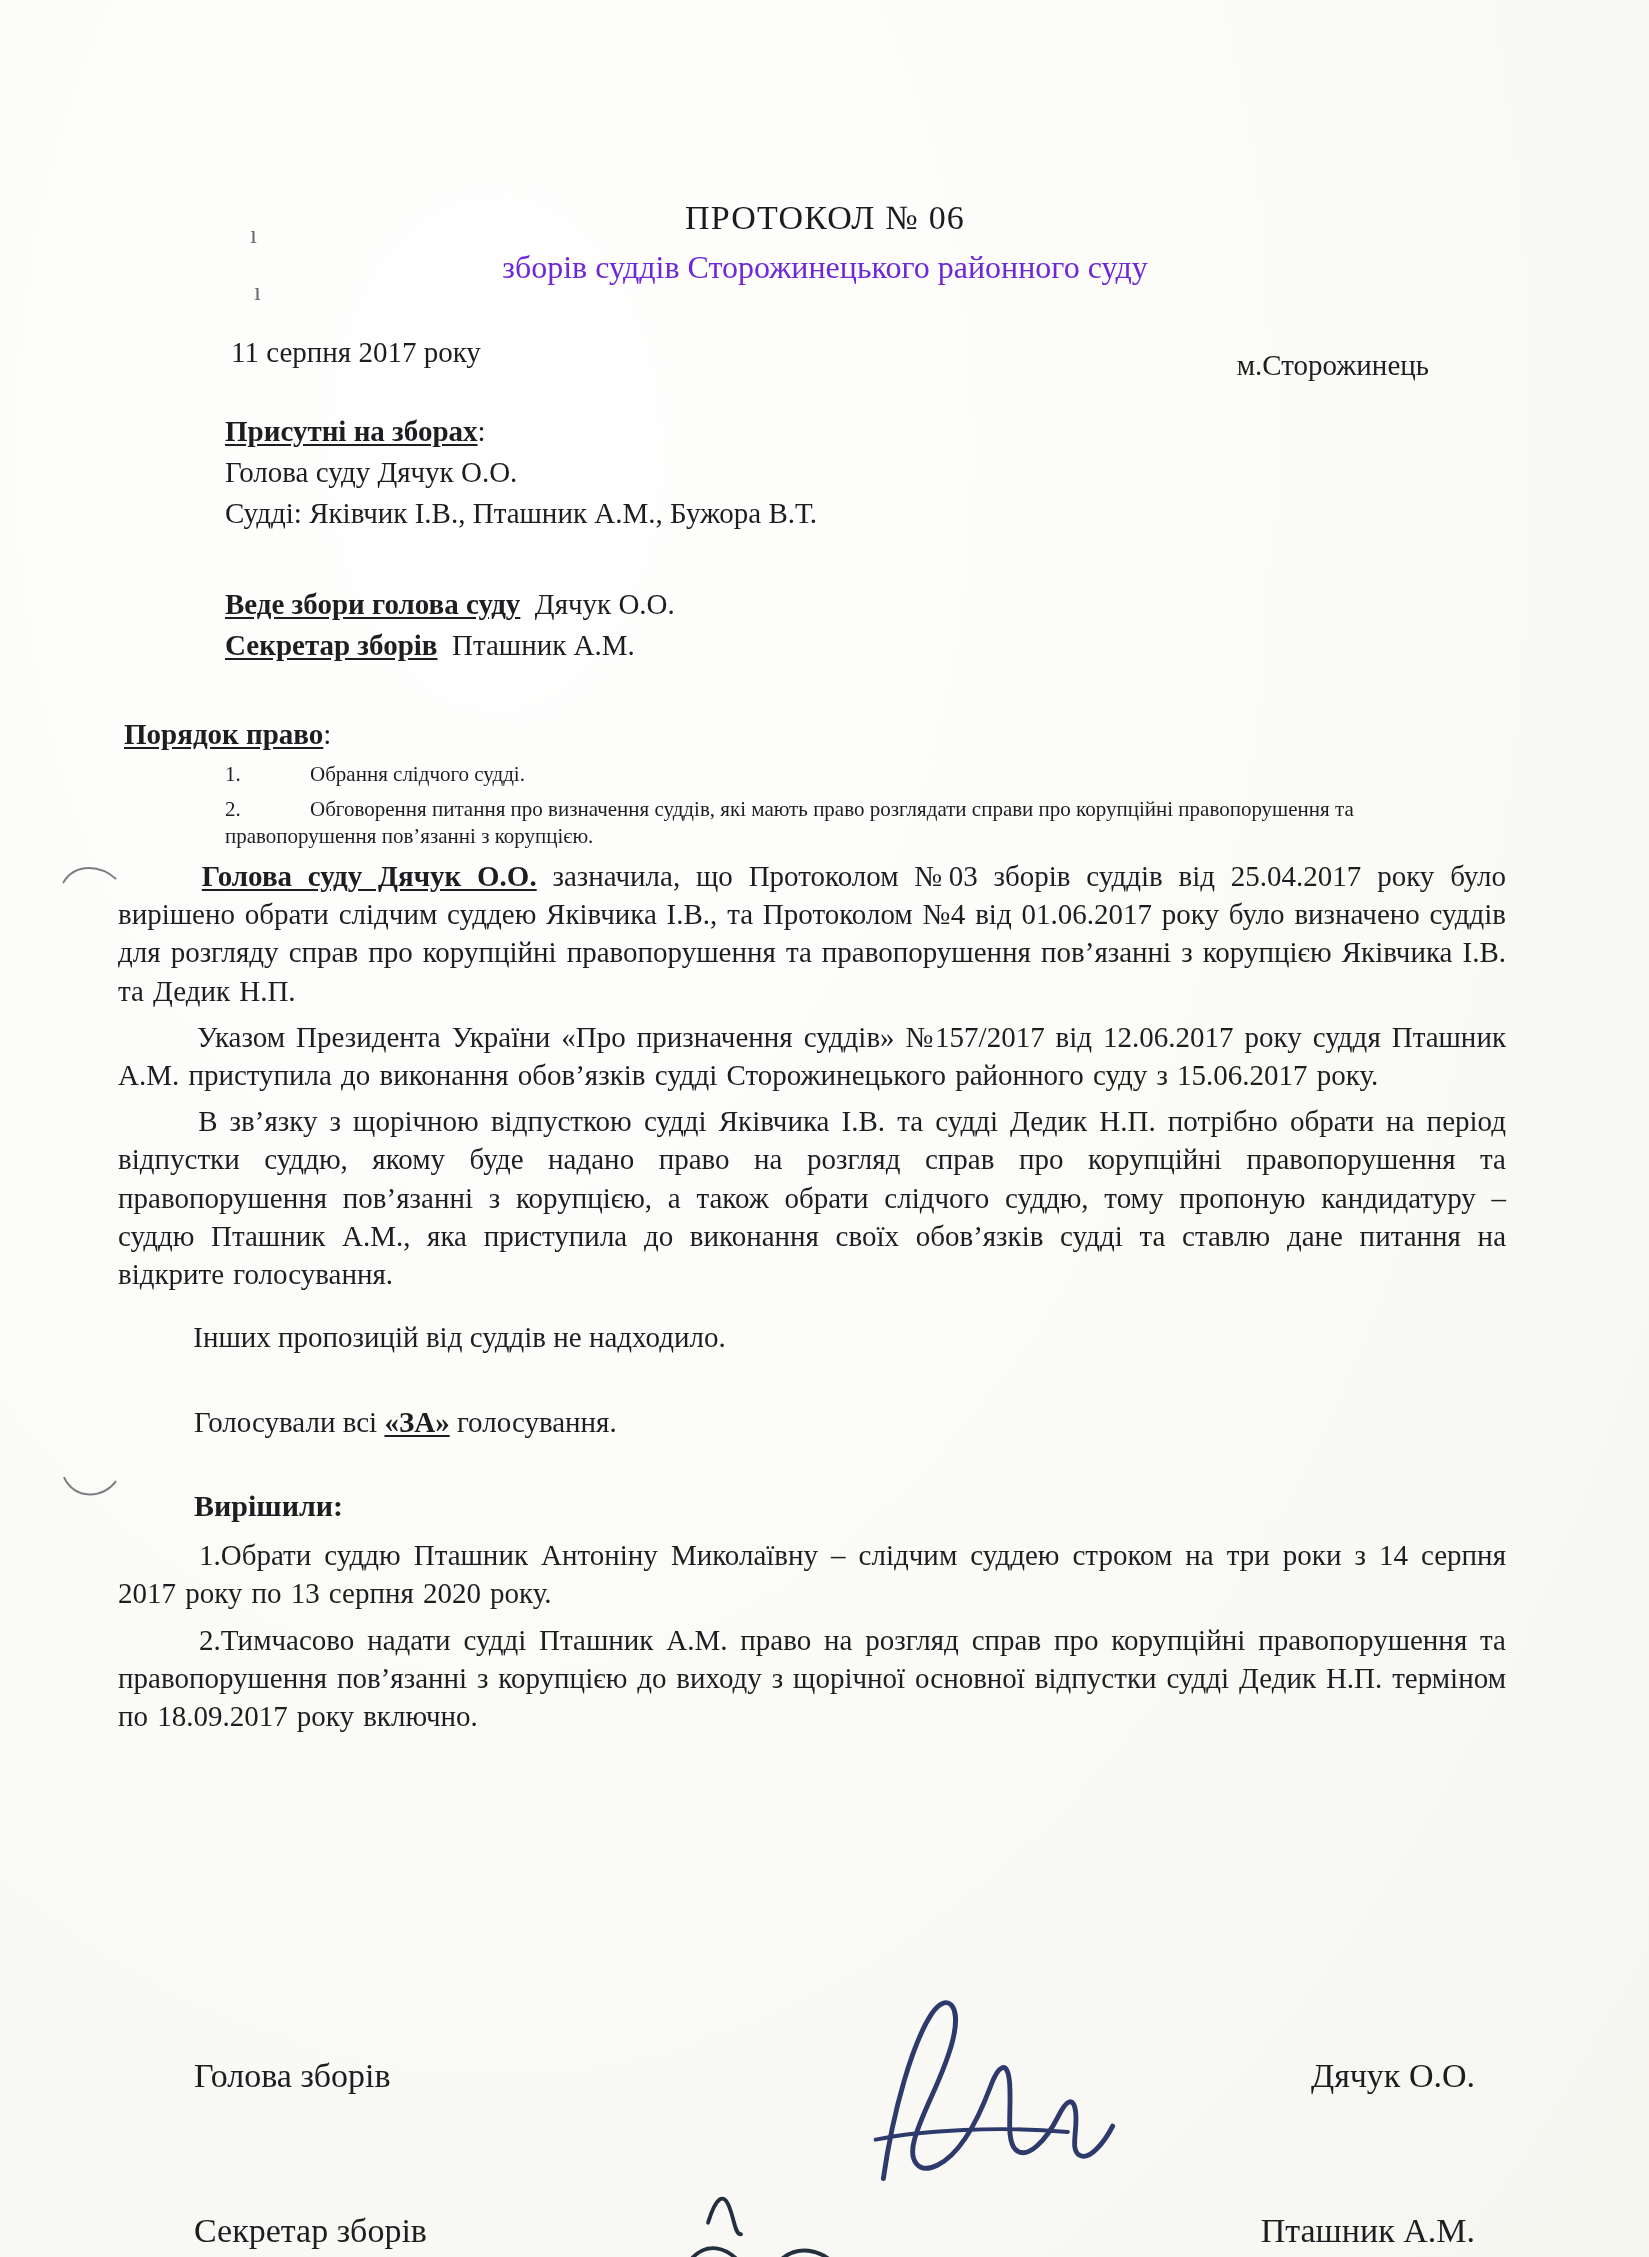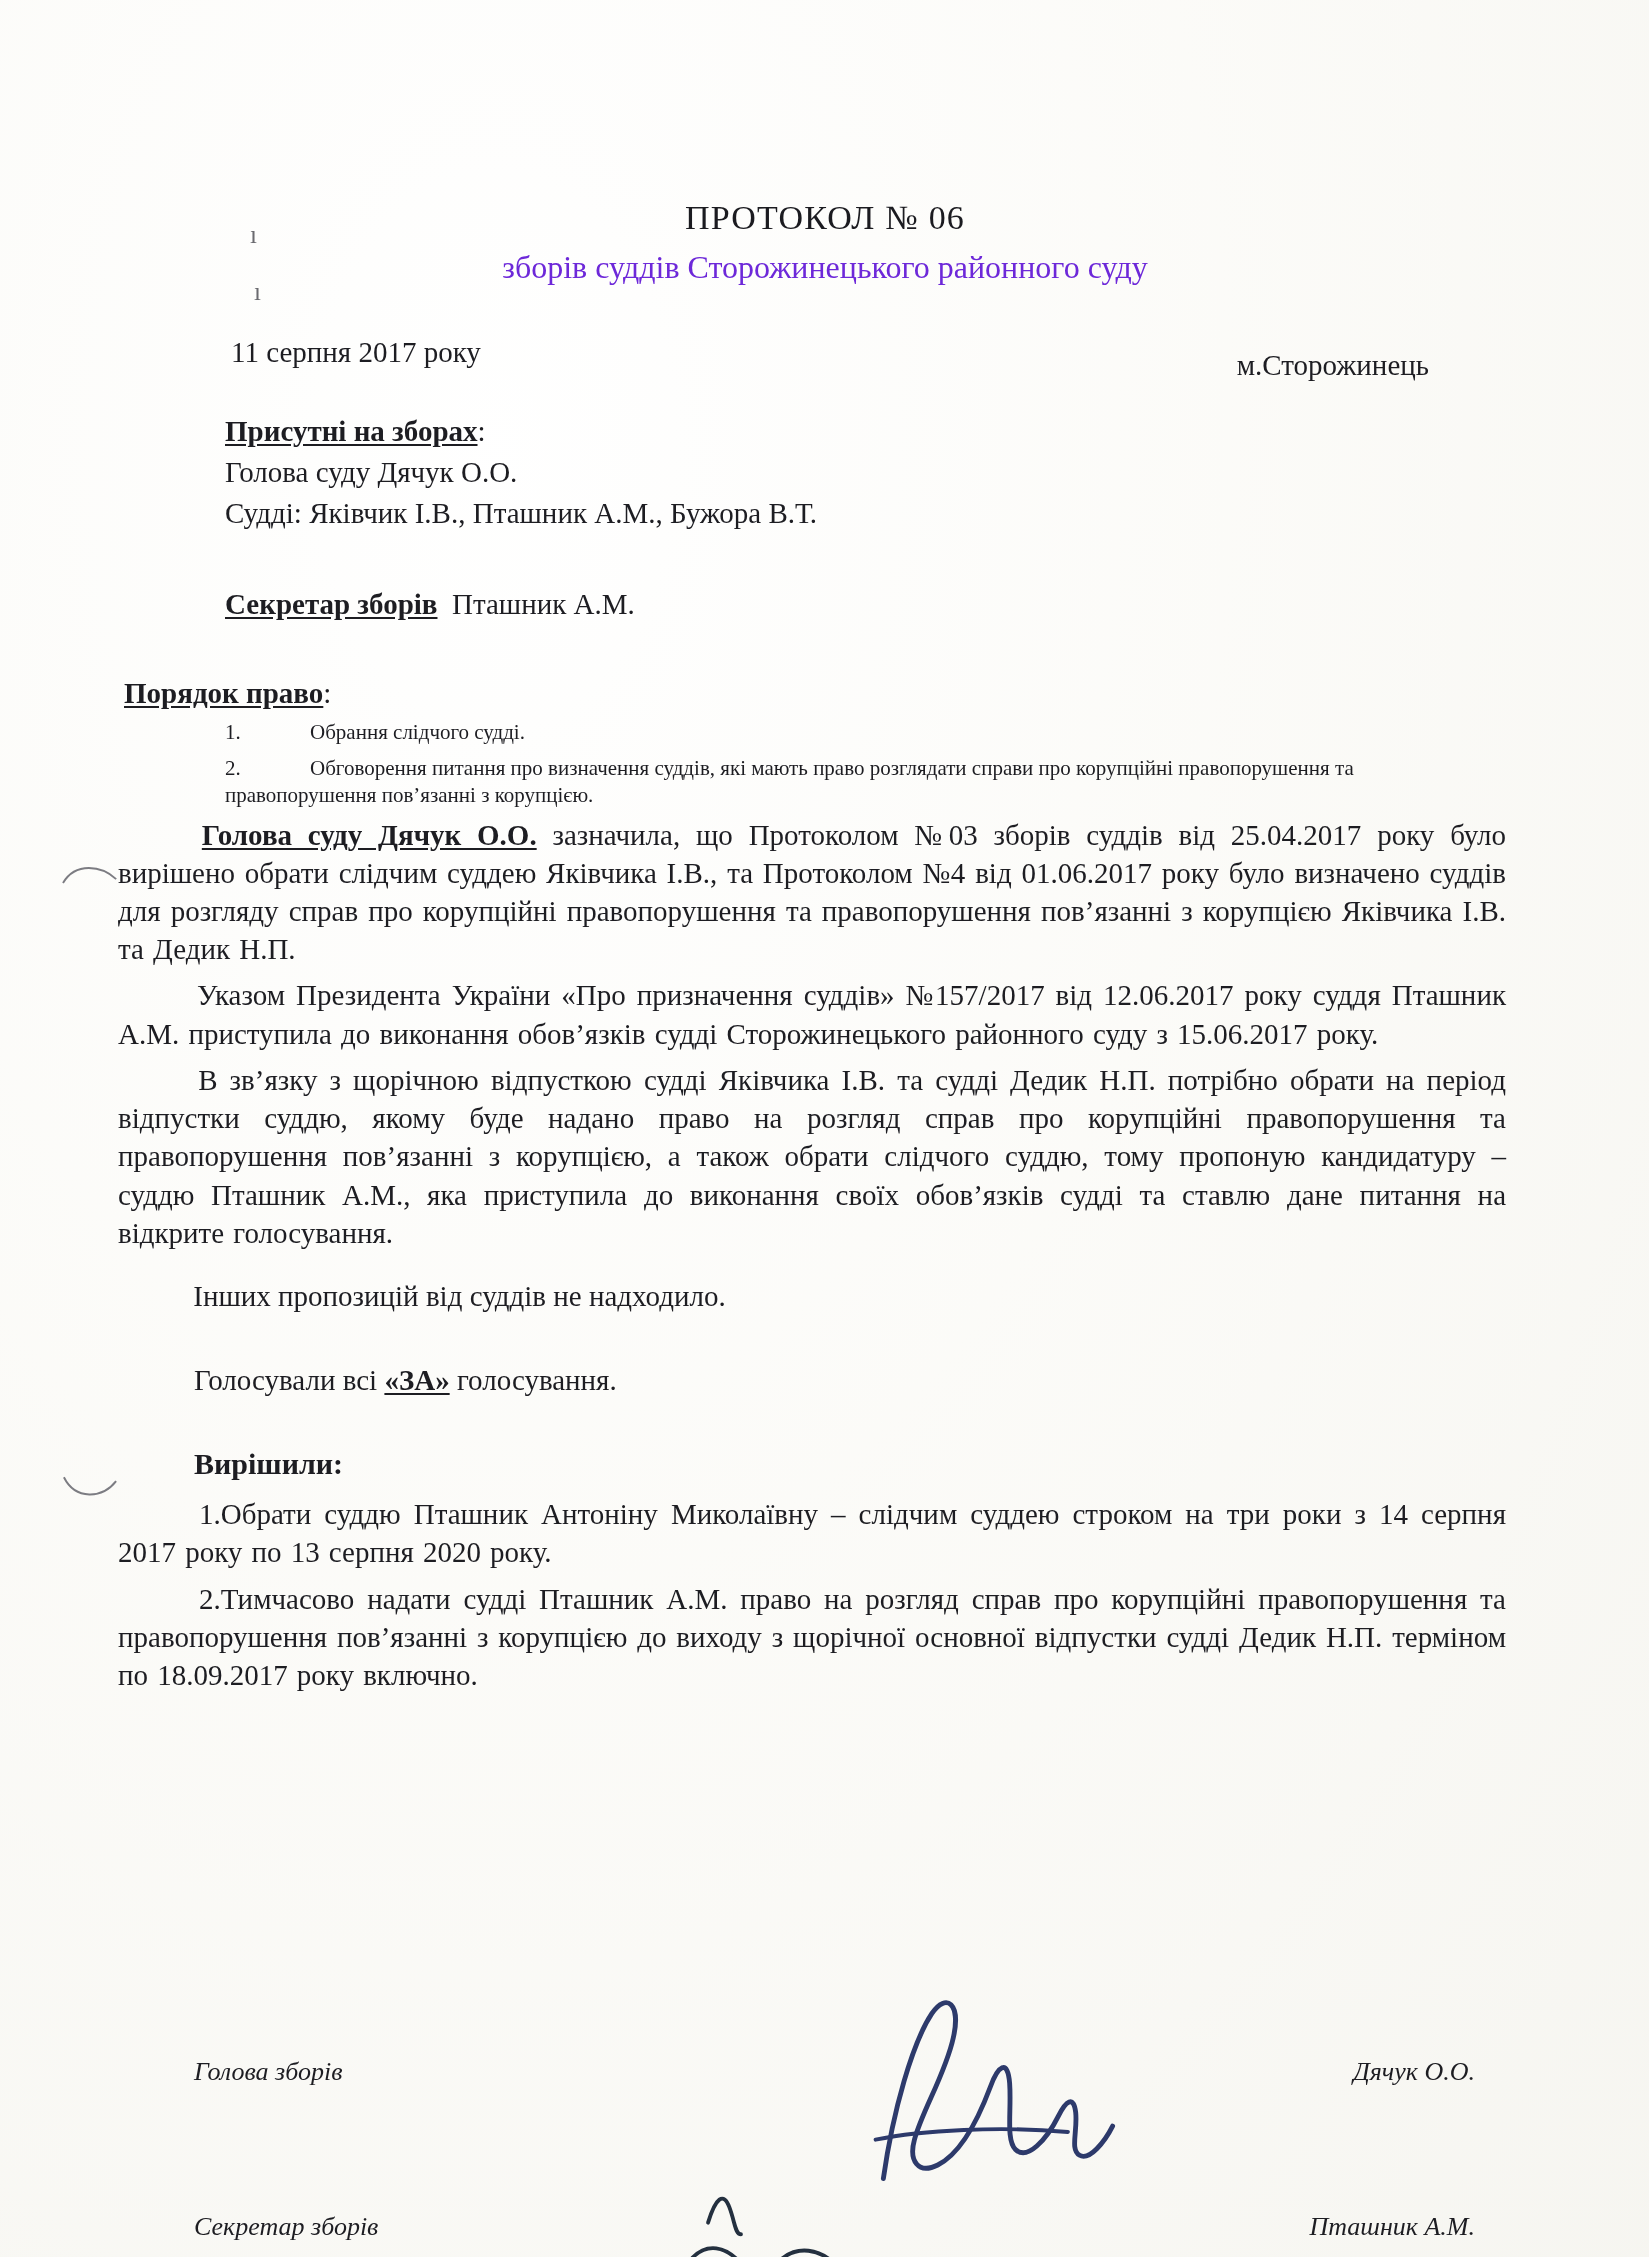--- a/index.html
+++ b/index.html
@@ -139,22 +139,21 @@
   }
 
   .sign-block {
     position: absolute;
     left: 0;
     right: 0;
   }
   .sign-row {
     position: relative;
     height: 87px;
-    font-size: 26px;
-    font-style: italic;
+    font-size: 34px;
   }
   .sign-left {
     position: absolute;
     left: 194px;
     top: 0;
   }
   .sign-right {
     position: absolute;
     right: 175px;
     top: 0;
@@ -198,20 +197,21 @@
       <div class="place-right">м.Сторожинець</div>
     </div>
 
     <div class="block mt-attendees">
       <div class="line"><span class="u">Присутні на зборах</span><span>:</span></div>
       <div class="line">Голова суду Дячук  О.О.</div>
       <div class="line">Судді: Яківчик І.В., Пташник А.М., Бужора В.Т.</div>
     </div>
 
     <div class="block mt-chair">
+      <div class="line"><span class="u b">Веде збори голова суду</span>&nbsp;&nbsp;<span>Дячук О.О.</span></div>
       <div class="line"><span class="u b">Секретар зборів</span>&nbsp;&nbsp;<span>Пташник А.М.</span></div>
     </div>
 
     <div class="agenda-head"><span class="u b">Порядок право</span><span>:</span></div>
 
     <div class="agenda-item">
       <span class="num">1.</span><span>Обрання  слідчого судді.</span>
     </div>
 
     <div class="agenda-item" style="margin-left:225px; margin-right:146px;">

